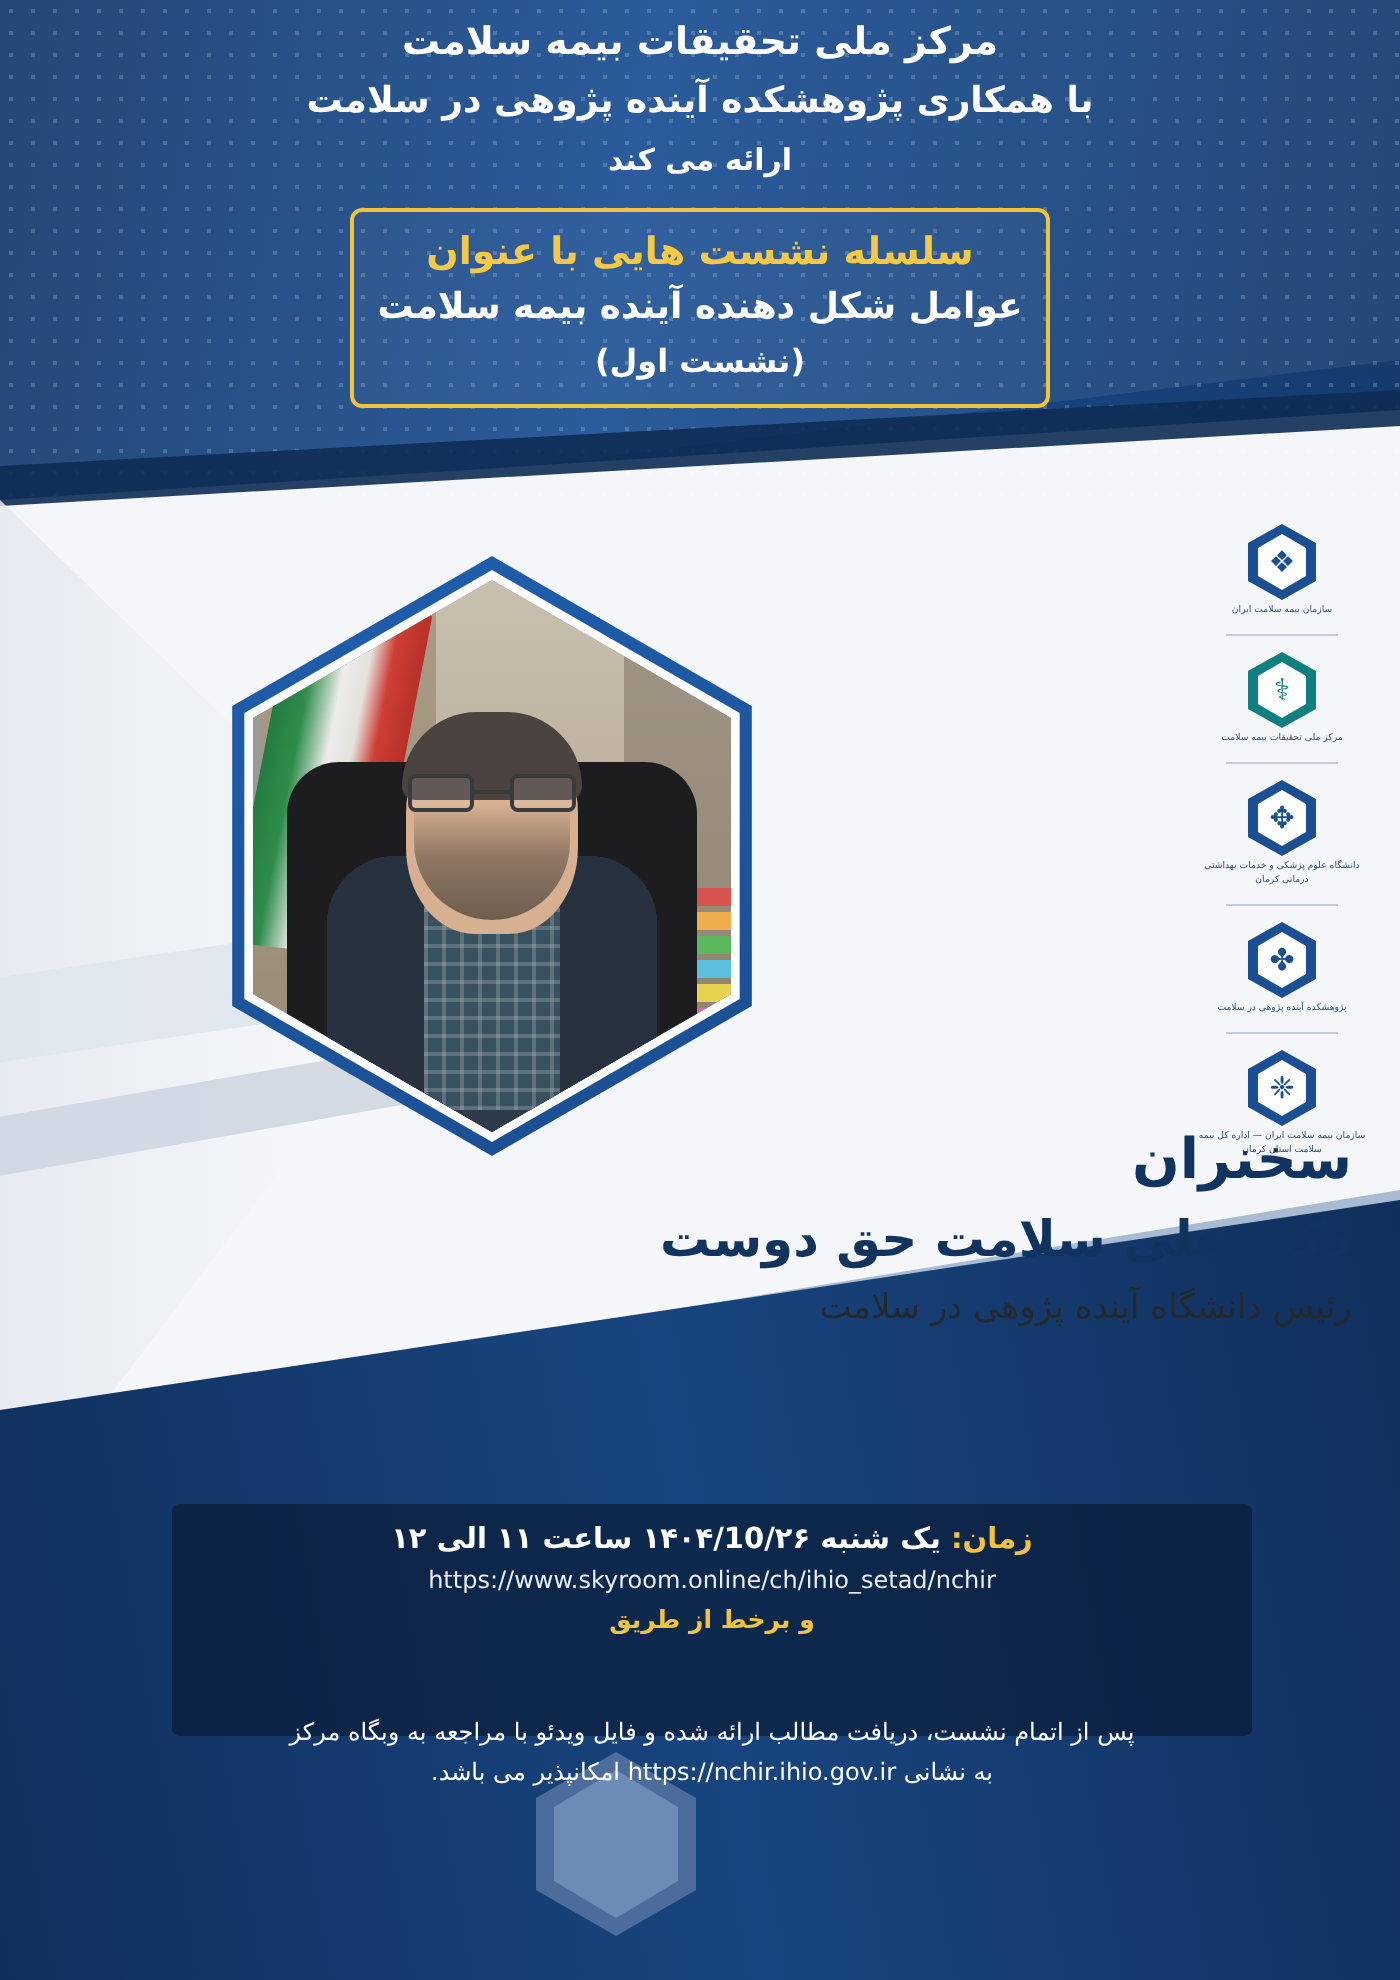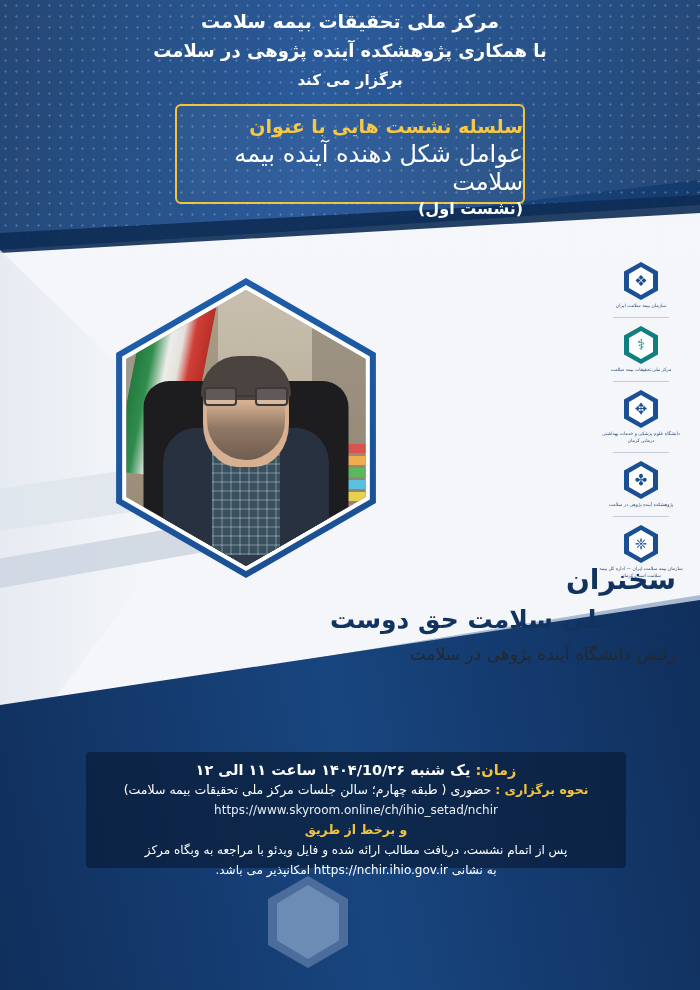--- a/index.html
+++ b/index.html
@@ -107,25 +107,25 @@
     direction: rtl;
   }
   .header .l1 { font-size:19px; font-weight:bold; line-height:30px; letter-spacing:.2px; }
   .header .l2 { font-size:18px; font-weight:bold; line-height:30px; }
   .header .l3 { font-size:15px; font-weight:bold; line-height:28px; }
 
   .title-box {
     position:absolute; left:175px; top:104px; width:350px; height:100px;
     border:2px solid #f3c33c; border-radius:6px;
     background: rgba(255,255,255,0.03);
-    z-index:6; direction:rtl; 
+    z-index:6; direction:rtl; text-align:center;
     padding-top:6px;
   }
   .title-box .t1 { color:#f6c945; font-size:19px; font-weight:bold; line-height:28px; }
-  .title-box .t2 { color:#ffffff; font-size:24px; font-weight:normal; line-height:28px; }
+  .title-box .t2 { color:#ffffff; font-size:18px; font-weight:bold; line-height:28px; }
   .title-box .t3 { color:#ffffff; font-size:16px; font-weight:bold; line-height:26px; }
 
   
   .photo-wrap {
     position:absolute; left:96px; top:278px; width:300px; height:300px; z-index:7;
   }
   .hex-outer {
     position:absolute; inset:0;
     background: linear-gradient(160deg,#1f5fae,#1a4d8f);
     clip-path: polygon(50% 0%, 93.3% 25%, 93.3% 75%, 50% 100%, 6.7% 75%, 6.7% 25%);
@@ -248,21 +248,21 @@
     border-radius:4px;
     direction:rtl; text-align:center;
     padding:8px 12px 6px;
     color:#ffffff;
   }
   .info .row { line-height:20px; }
   .info .i1 { font-size:14.5px; font-weight:bold; }
   .info .i2 { font-size:12.5px; }
   .info .lbl { color:#f3c33c; font-weight:bold; }
   .info .link { font-size:12px; color:#e9eef5; direction:ltr; display:block; }
-  .info .i3 { font-size:12px; }
+  .info .i3 { font-size:12px;margin-top:36px; }
   .info .i4 { font-size:12px; }
 </style>
 </head>
 <body>
 
 <div class="poster">
 
   <div class="bg-white"></div>
   <div class="bg-top-band"></div>
   <div class="bg-top-band2"></div>
@@ -279,21 +279,21 @@
   <div class="bg-bottom"></div>
 
   <div class="hex-wm">
     <div class="outer"></div>
       <div class="inner"></div>
   </div>
 
   <div class="header">
     <div class="l1">مرکز ملی تحقیقات بیمه سلامت</div>
     <div class="l2">با همکاری پژوهشکده آینده پژوهی در سلامت</div>
-    <div class="l3">برگزار می کند</div>
+    <div class="l3">ارائه می کند</div>
   </div>
 
   <div class="title-box">
     <div class="t1">سلسله نشست هایی با عنوان</div>
     <div class="t2">عوامل شکل دهنده آینده بیمه سلامت</div>
     <div class="t3">(نشست اول)</div>
   </div>
 
   <div class="photo-wrap">
     <div class="hex-outer"></div>
@@ -386,24 +386,20 @@
     <div class="sp-name">دکتر علی سلامت حق دوست</div>
     <div class="sp-aff">رئیس دانشگاه آینده پژوهی در سلامت</div>
   </div>
 
   <div class="info">
     <div class="row i1">
       <span class="lbl">زمان:</span>
       <span>یک شنبه ۱۴۰۴/10/۲۶ ساعت ۱۱ الی ۱۲</span>
     </div>
     <div class="row i2">
-      <span class="lbl">نحوه برگزاری :</span>
-      <span>حضوری ( طبقه چهارم؛ سالن جلسات مرکز ملی تحقیقات بیمه سلامت)</span>
-    </div>
-    <div class="row i2">
       <span class="link">https://www.skyroom.online/ch/ihio_setad/nchir</span>
       <span class="lbl">و برخط از طریق</span>
     </div>
     <div class="row i3">پس از اتمام نشست، دریافت مطالب ارائه شده و فایل ویدئو با مراجعه به وبگاه مرکز</div>
     <div class="row i4">به نشانی https://nchir.ihio.gov.ir امکانپذیر می باشد.</div>
   </div>
 
 </div>
 
 </body></html>

